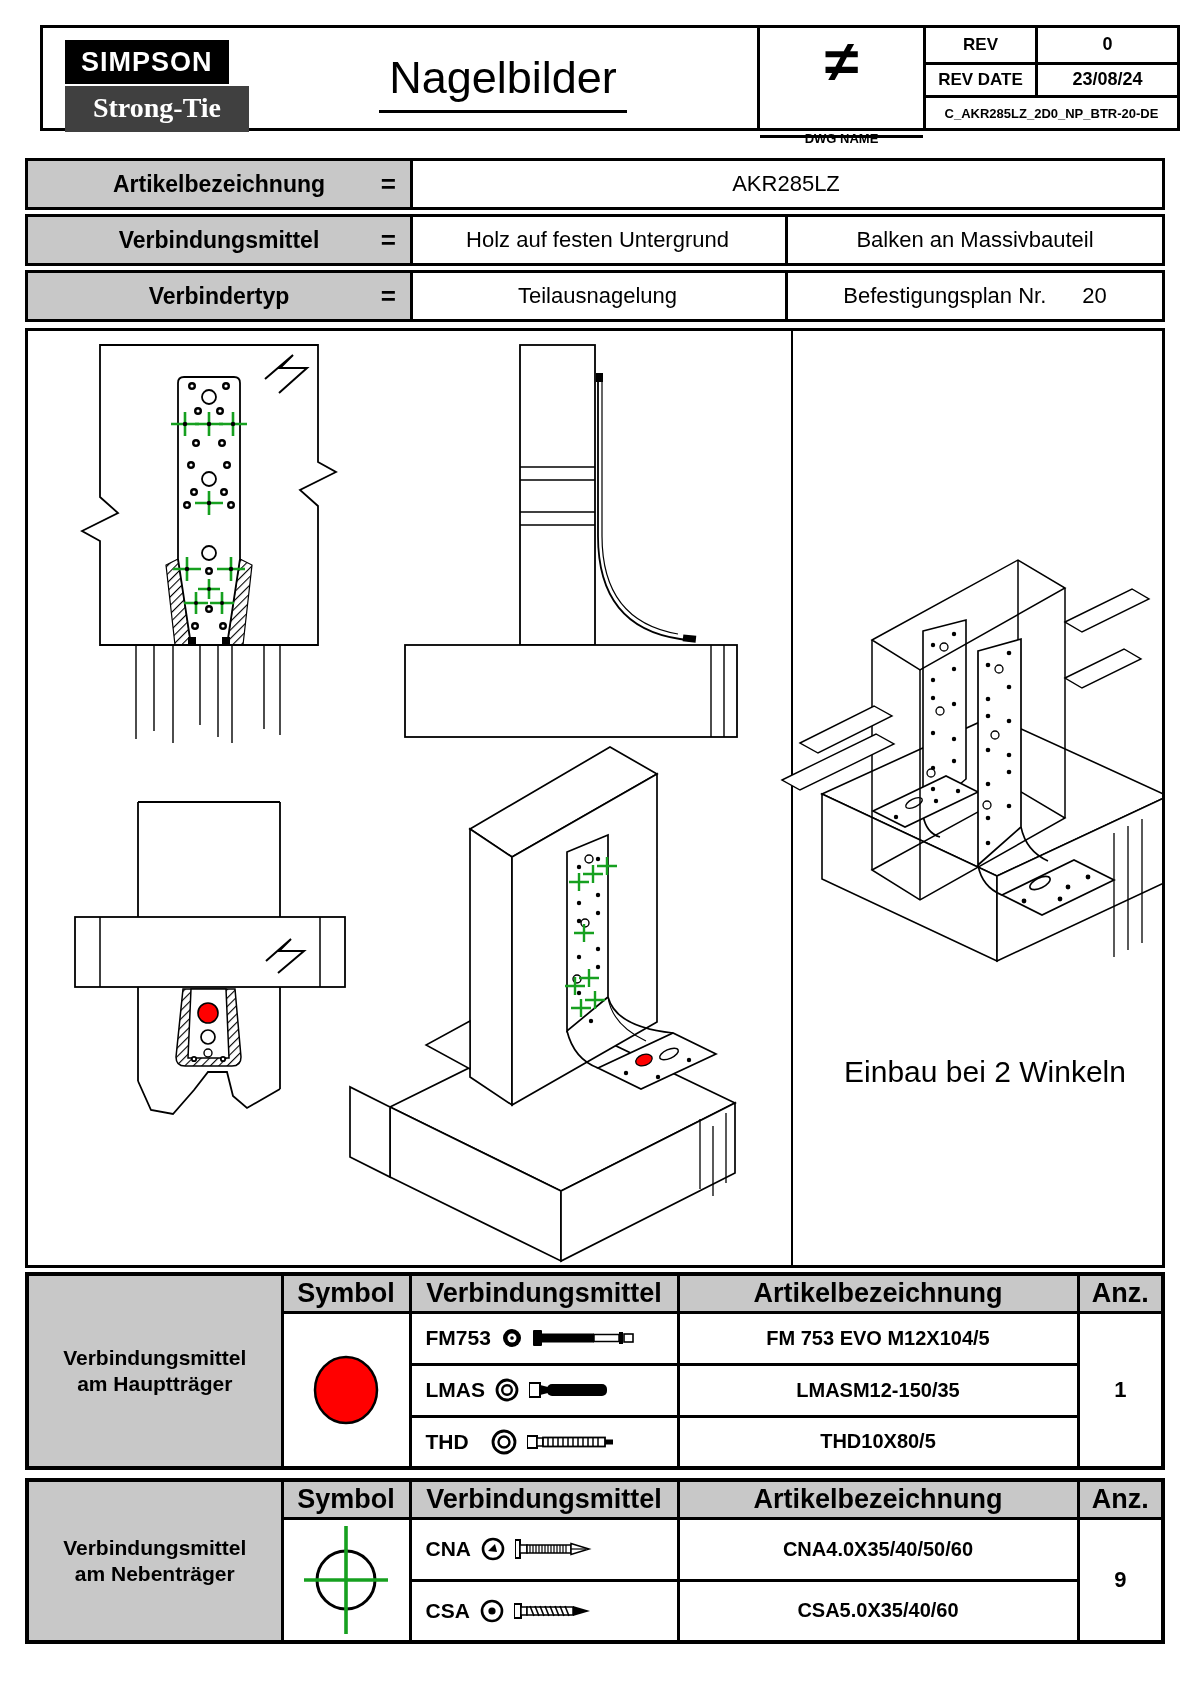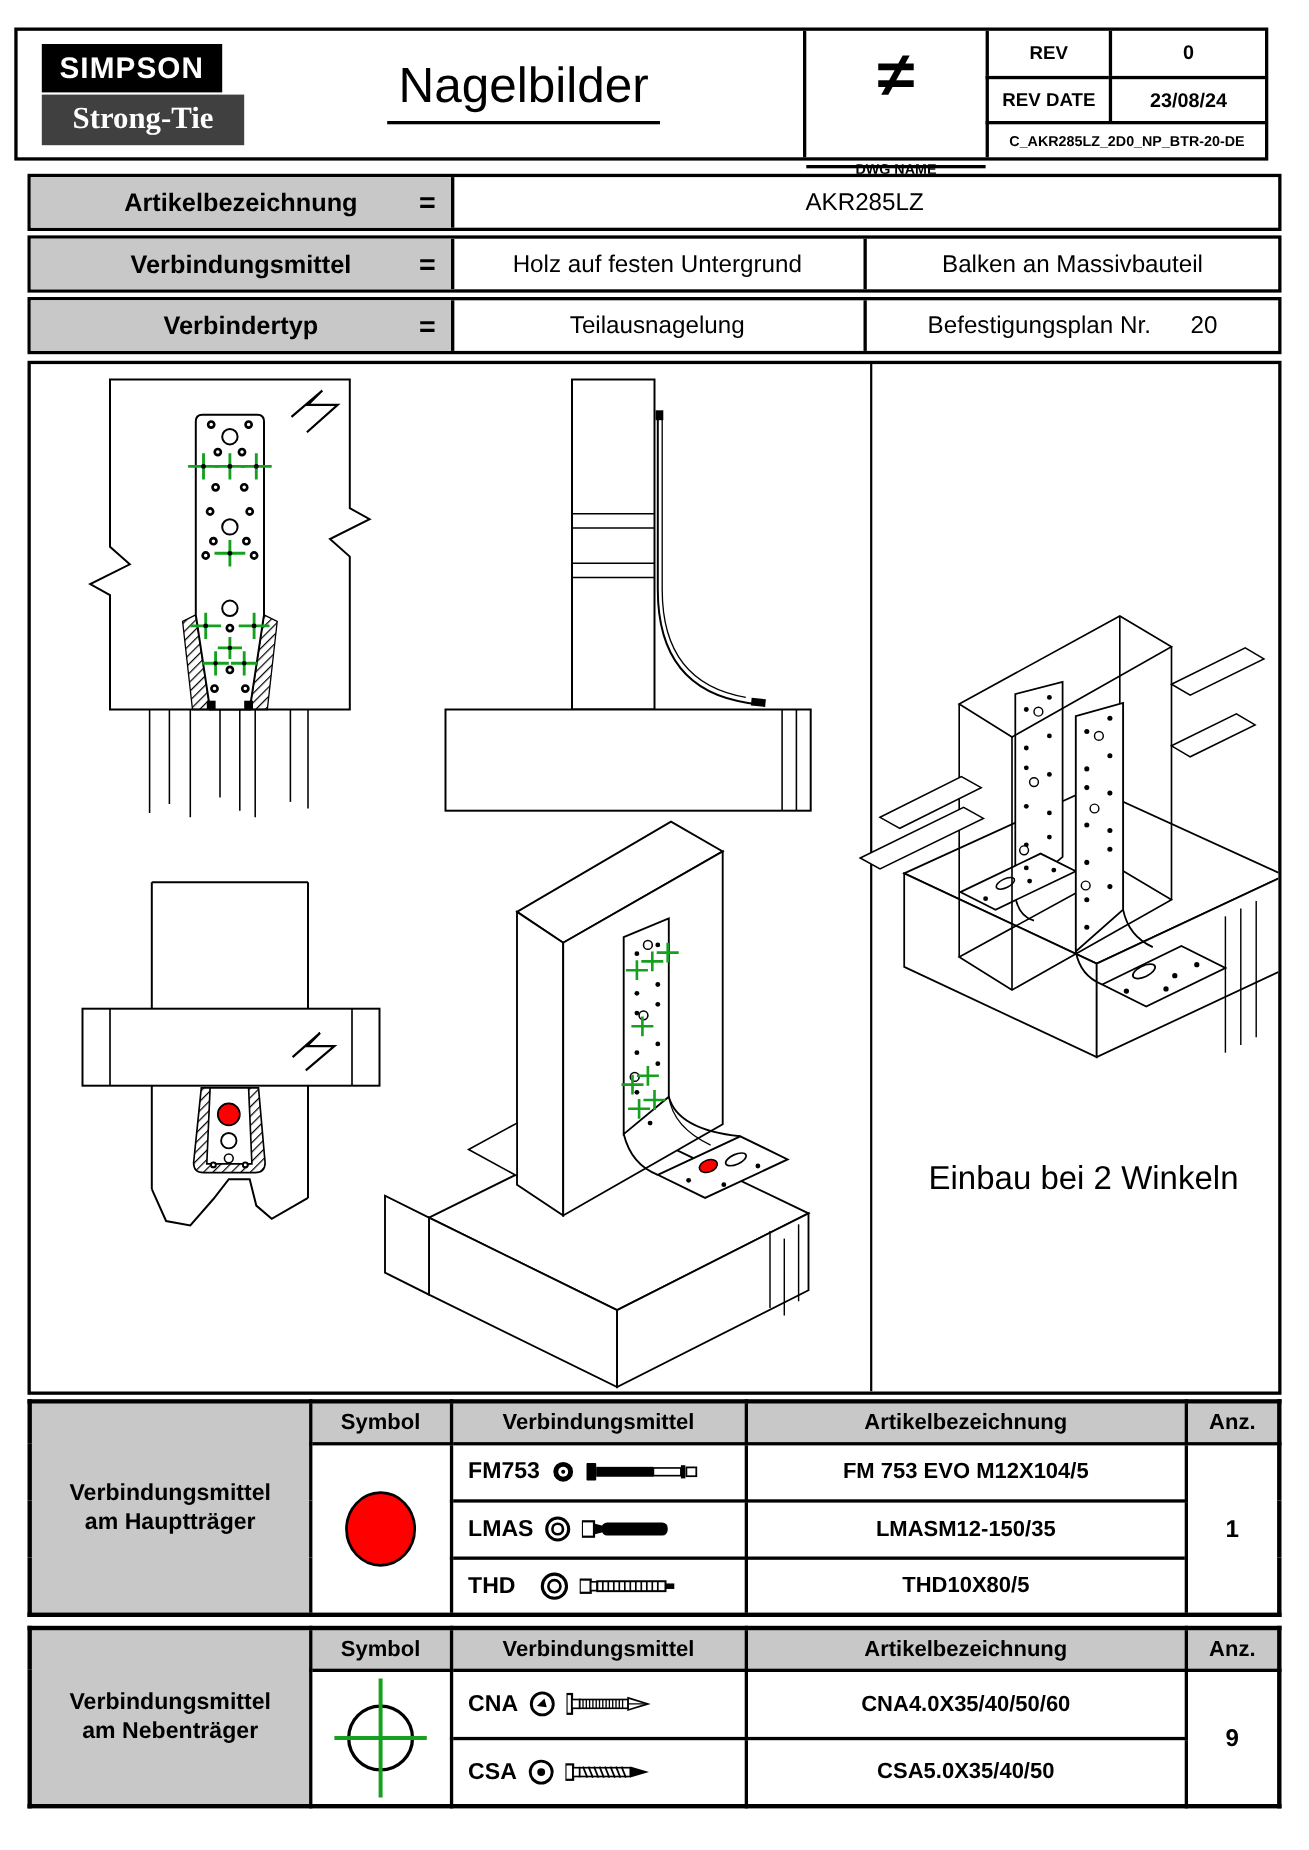--- a/index.html
+++ b/index.html
@@ -37,37 +37,37 @@
   .v-right{left:760px;right:0;}
   .plan-val{margin-left:36px;}
 
   
   .caption{position:absolute;font-size:30px;white-space:nowrap;transform:translateX(-50%);}
 
   
   table.ftable{position:absolute;left:25px;border-collapse:collapse;table-layout:fixed;
                width:1140px;background:#fff;border:4px solid #000;}
   .ftable td{border:3px solid #000;box-sizing:border-box;overflow:hidden;}
-  .ftable .hd{background:#c8c8c8;font-weight:bold;font-size:20px;text-align:center;height:38px;}
+  .ftable .hd{background:#c8c8c8;font-weight:bold;font-size:27px;text-align:center;height:38px;}
   .ftable .glabel{background:#c8c8c8;font-weight:bold;font-size:21px;text-align:center;line-height:1.25;}
   .ftable .sym{text-align:center;vertical-align:middle;}
   .ftable .fast{height:52px;}
   .fastwrap{display:flex;align-items:center;gap:9px;padding-left:13px;}
   .code{font-weight:bold;font-size:21px;white-space:nowrap;}
   .ftable .art{font-weight:bold;font-size:20px;text-align:center;}
   .ftable .qty{font-weight:bold;font-size:22px;text-align:center;}
   svg{display:block;}
   .fastwrap svg{flex:none;}
 </style>
 </head>
 <body>
 
 <div class="page">
 
-  <div class="box" style="left:13px;top:25px;width:1140px;height:121px;">
+  <div class="box" style="left:40px;top:25px;width:1140px;height:106px;">
     <div class="logo">
       <span class="logo-top">SIMPSON</span>
       <span class="logo-bot">Strong-Tie</span>
     </div>
     <div class="title-wrap">
       <span class="title">Nagelbilder</span>
     </div>
     <div class="revblock">
       <div class="rb proj" style="grid-area:1/1/3/2;">≠</div>
       <div class="rb bl rb-lab" style="grid-area:1/2/2/3;">REV</div>
@@ -571,18 +571,18 @@
               <line x1="31" y1="8" x2="35" y2="18"></line>
                   <line x1="36" y1="8" x2="40" y2="18"></line>
                   <line x1="41" y1="8" x2="45" y2="18"></line>
               <line x1="46" y1="8" x2="50" y2="18"></line>
                   <line x1="51" y1="8" x2="55" y2="18"></line>
             </g>
             <polygon points="59,8 76,13 59,18" fill="#000"></polygon>
           </svg>
         </div>
       </td>
-      <td class="art">CSA5.0X35/40/50</td>
+      <td class="art">CSA5.0X35/40/60</td>
     </tr>
   </tbody>
     </table>
 
 </div>
 
 </body></html>

